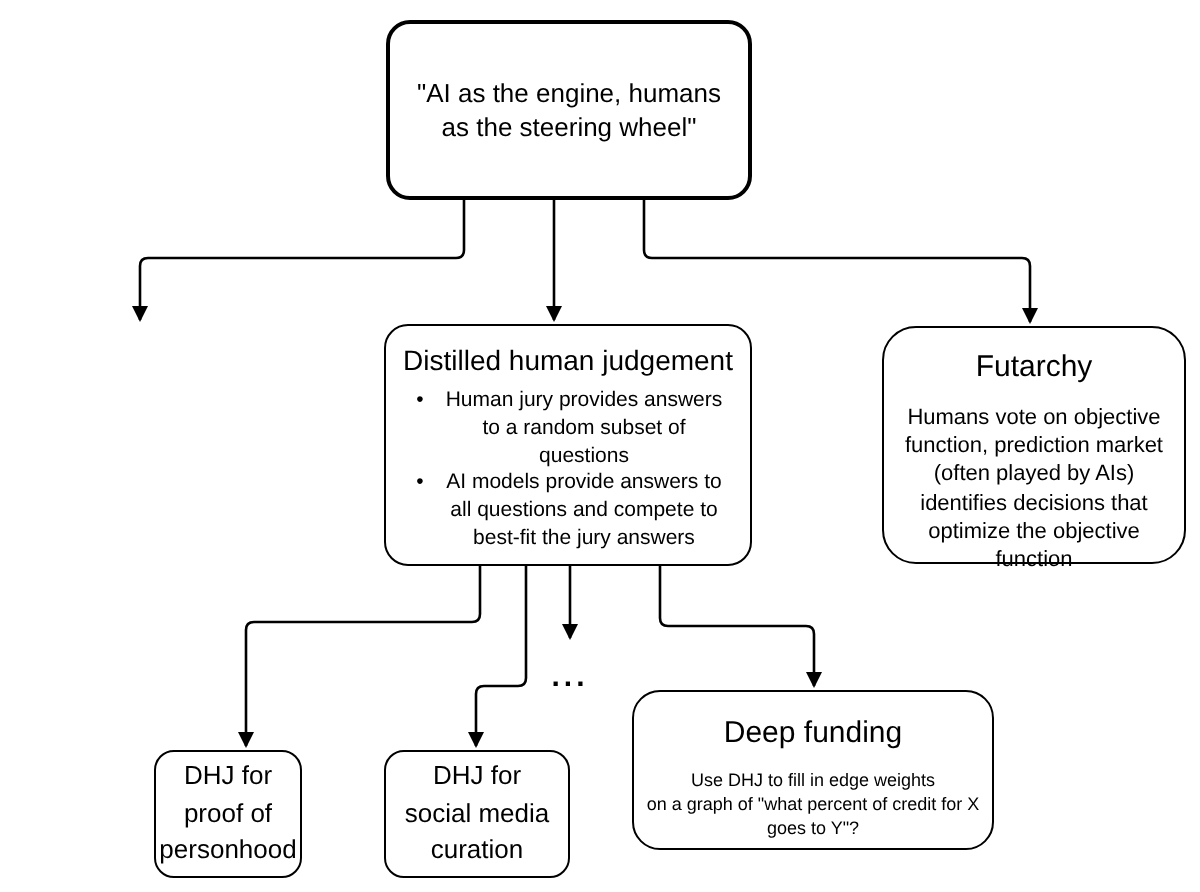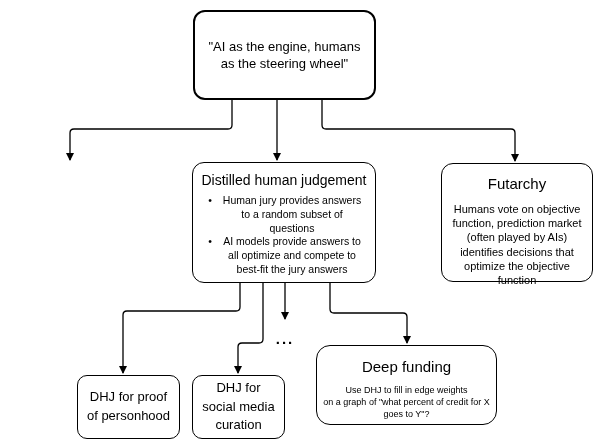--- a/index.html
+++ b/index.html
@@ -68,32 +68,33 @@
     width: 16px;
     flex: 0 0 16px;
     text-align: center;
     font-size: 10.5px;
   }
   .bullet-text { flex: 1 1 auto; text-align: center; }
 
   #node-futarchy {
     left: 441px; top: 163px; width: 152px; height: 119px;
     padding: 10px 4px 0 4px;
+    border-radius: 17px;
   }
   #node-futarchy .node-title { font-size: 15px; margin-bottom: 8px; }
   #node-futarchy .node-body { font-size: 11px; width: 142px; line-height: 1.3; }
 
   #node-dhj-personhood, #node-dhj-social {
     font-size: 13px;
     border-width: 1.6px;
     border-radius: 10px;
     padding: 0 6px;
     line-height: 1.45;
   }
-  #node-dhj-personhood { left: 77px;  top: 375px; width: 103px; height: 64px; }
+  #node-dhj-personhood { left: 77px;  top: 375px; width: 74px; height: 64px; }
   #node-dhj-social     { left: 192px; top: 375px; width: 93px; height: 64px; justify-content: center; }
 
   #node-deep-funding {
     left: 316px; top: 345px; width: 181px; height: 80px;
     border-width: 1.6px;
     border-radius: 14px;
     padding: 11px 0 0 0;
   }
   #node-deep-funding .node-title { font-size: 15px; margin-bottom: 7px; }
   #node-deep-funding .node-body { font-size: 9px; line-height: 1.35; width: 179px; }
@@ -137,21 +138,21 @@
 
   <div class="node" id="node-dhj">
     <div class="node-title">Distilled human judgement</div>
     <div class="bullet-list">
       <div class="bullet-item">
         <span class="bullet-marker">•</span>
         <span class="bullet-text">Human jury provides answers to a random subset of questions</span>
       </div>
       <div class="bullet-item">
         <span class="bullet-marker">•</span>
-        <span class="bullet-text">AI models provide answers to all optimize and compete to best-fit the jury answers</span>
+        <span class="bullet-text">AI models provide answers to all questions and compete to best-fit the jury answers</span>
       </div>
     </div>
   </div>
 
   <div class="node" id="node-futarchy">
     <div class="node-title">Futarchy</div>
     <div class="node-body">Humans vote on objective function, prediction market (often played by AIs) identifies decisions that optimize the objective function</div>
   </div>
 
   <div class="node centered" id="node-dhj-personhood">

